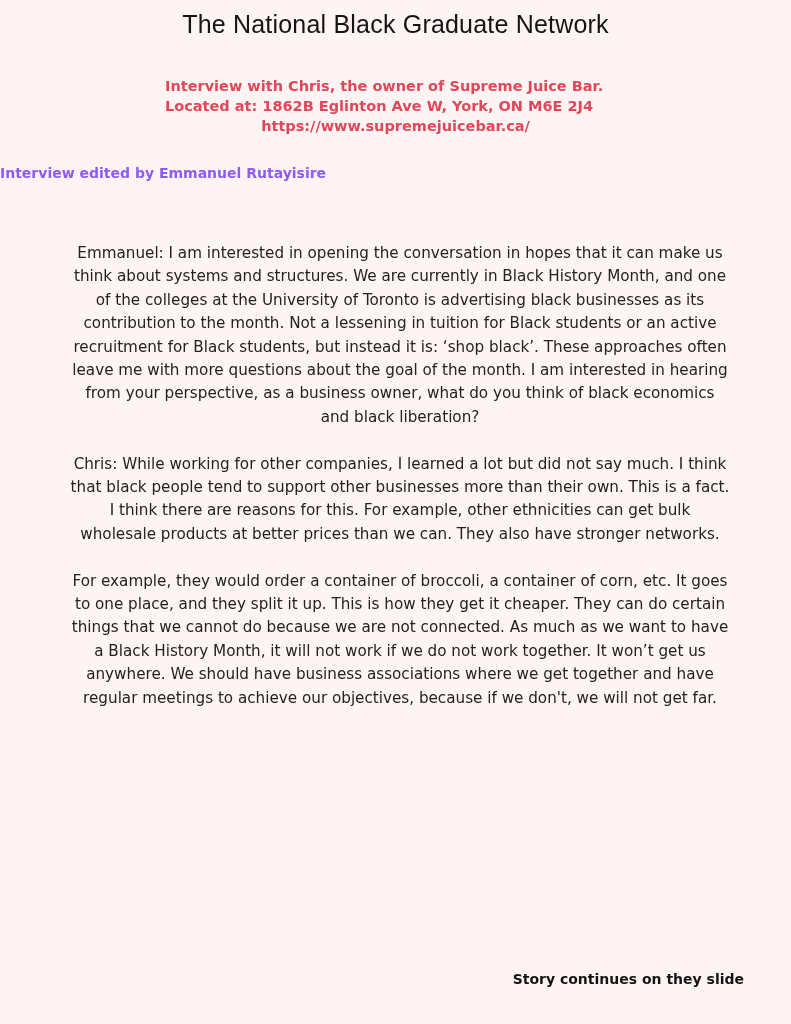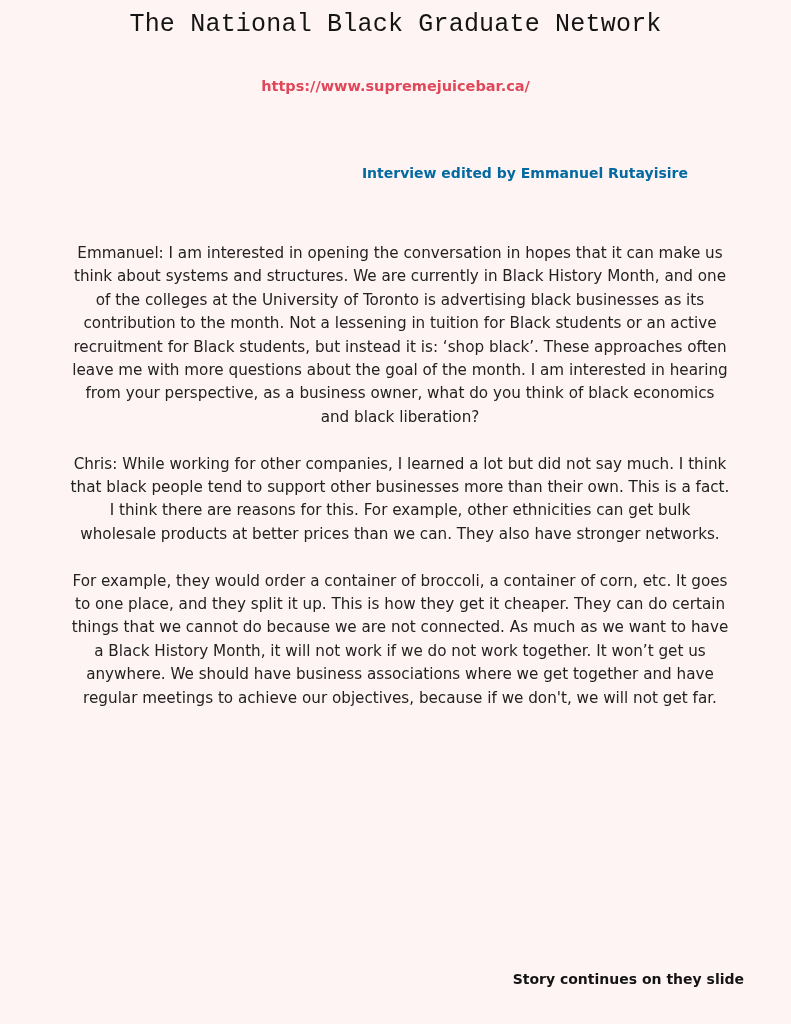--- a/index.html
+++ b/index.html
@@ -14,21 +14,21 @@
       overflow: hidden;
       font-family: "Liberation Sans", sans-serif;
       color: #1a1a1a;
     }
     .title {
       position: absolute;
       top: 10px;
       left: 0;
       width: 791px;
       text-align: center;
-      font-family: Liberation Mono, monospace;
+      font-family: Liberation Sans, sans-serif;
       font-size: 25px;
       font-weight: normal;
       letter-spacing: 0.2px;
       color: #141414;
       margin: 0;
     }
     .info {
       position: absolute;
       top: 76px;
       left: 0;
@@ -43,25 +43,25 @@
     .info .line { display: block; }
     .info .line.l1, .info .line.l2 {
       text-align: left;
       padding-left: 165px;
     }
     .editor {
       position: absolute;
       top: 165px;
       left: 0;
       width: 688px;
-      text-align: right;
+      text-align: left;
       font-family: "DejaVu Sans", sans-serif;
       font-weight: bold;
       font-size: 14px;
-      color: #0369a1;
+      color: #8b5cf6;
     }
     .body {
       position: absolute;
       top: 222px;
       left: 70px;
       width: 660px;
       text-align: center;
       font-family: "DejaVu Sans", sans-serif;
       font-size: 15.2px;
       line-height: 23.4px;
@@ -80,20 +80,22 @@
       font-size: 14px;
       color: #141414;
     }
   </style>
 </head>
 <body>
 
 <h1 class="title">The National Black Graduate Network</h1>
 
 <div class="info">
+  <span class="line l1">Interview with Chris, the owner of Supreme Juice Bar.</span>
+  <span class="line l2">Located at: 1862B Eglinton Ave W, York, ON M6E 2J4</span>
   <span class="line l3">https://www.supremejuicebar.ca/</span>
 </div>
 
 <div class="editor">Interview edited by Emmanuel Rutayisire</div>
 
 <div class="body">
   <p>Emmanuel: I am interested in opening the conversation in hopes that it can make us think about systems and structures. We are currently in Black History Month, and one of the colleges at the University of Toronto is advertising black businesses as its contribution to the month. Not a lessening in tuition for Black students or an active recruitment for Black students, but instead it is: ‘shop black’. These approaches often leave me with more questions about the goal of the month. I am interested in hearing from your perspective, as a business owner, what do you think of black economics and black liberation?</p>
   <p>Chris: While working for other companies, I learned a lot but did not say much. I think that black people tend to support other businesses more than their own. This is a fact. I think there are reasons for this. For example, other ethnicities can get bulk wholesale products at better prices than we can. They also have stronger networks.</p>
   <p>For example, they would order a container of broccoli, a container of corn, etc. It goes to one place, and they split it up. This is how they get it cheaper. They can do certain things that we cannot do because we are not connected. As much as we want to have a Black History Month, it will not work if we do not work together. It won’t get us anywhere. We should have business associations where we get together and have regular meetings to achieve our objectives, because if we don't, we will not get far.</p>
 </div>

